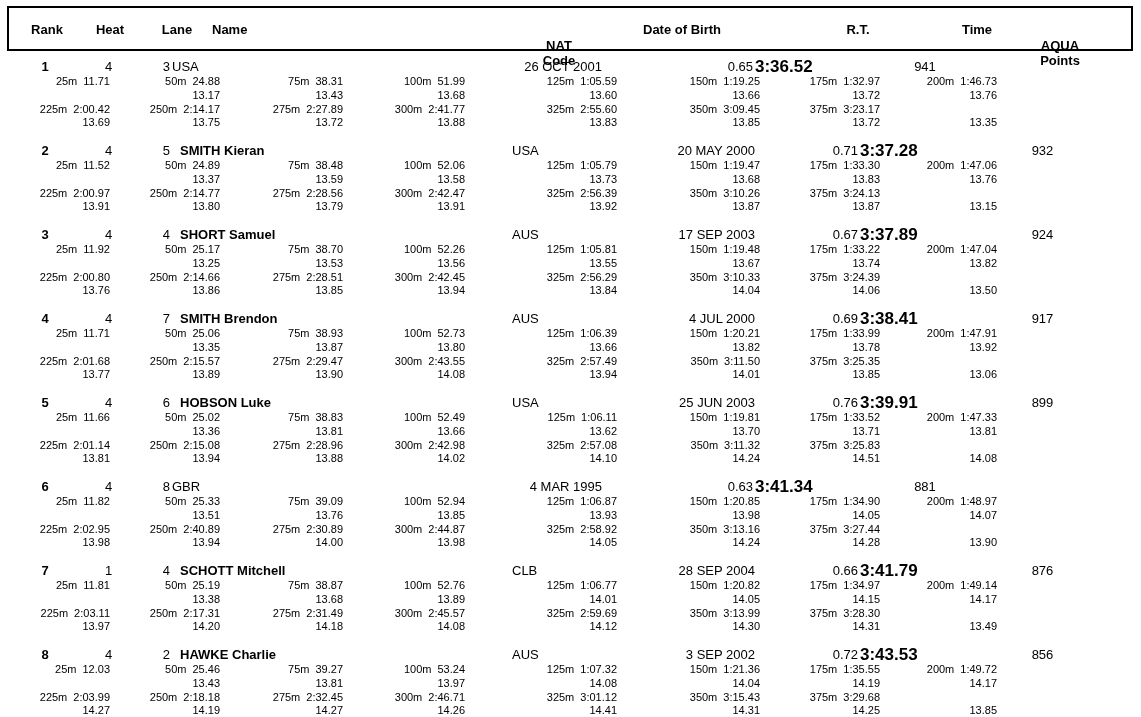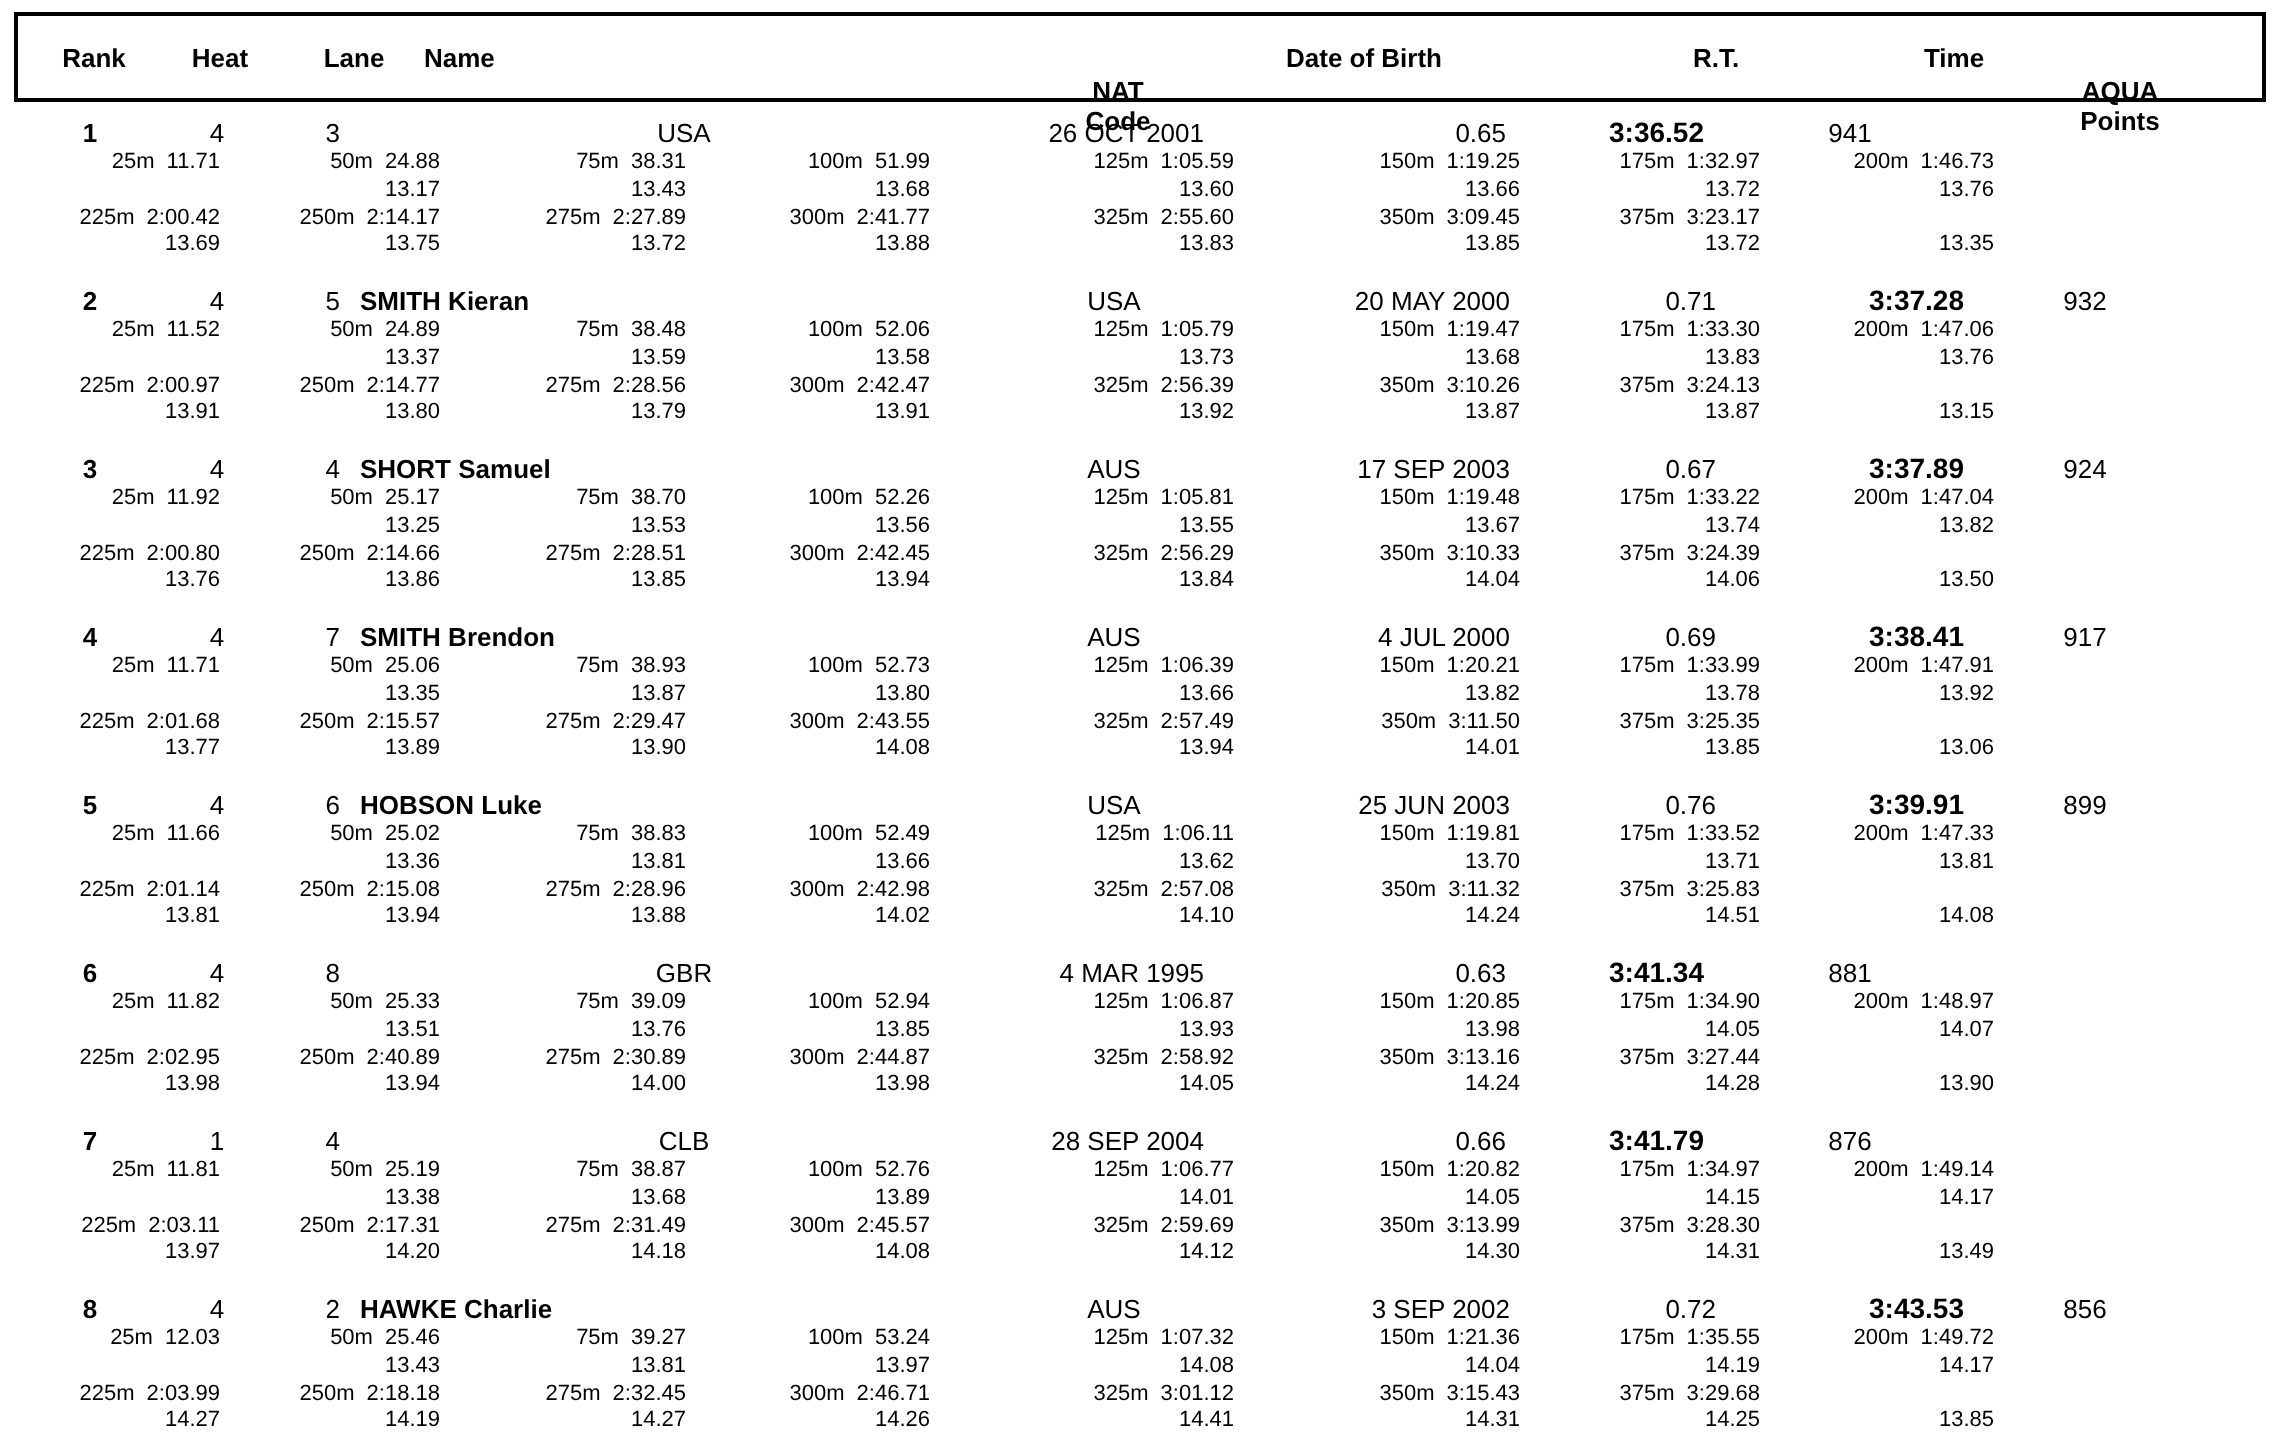--- a/index.html
+++ b/index.html
@@ -22,24 +22,24 @@
   .results { position:absolute; top:57px; left:10px; width:1121px; }
   .block { height:84px; box-sizing:border-box; padding-top:1px; }
   .main-row {
     display:grid; grid-template-columns:70px 57px 35px 340px 90px 153px 105px 130px 105px;
     height:17px; align-items:center; font-size:13px; line-height:17px;
   }
   .c-rank   { text-align:center; font-weight:bold; }
   .c-heat   { text-align:center; }
   .c-lane   { text-align:right; padding-right:2px; }
   .c-name   { text-align:left; padding-left:8px; font-weight:bold; box-sizing:border-box; }
-  .c-nat    { text-align:center; }
+  .c-nat    { }
   .c-dob    { text-align:right; }
   .c-rt     { text-align:right; padding-right:2px; box-sizing:border-box; }
-  .c-time   { text-align:right; padding-right:8px; font-weight:bold; font-size:14px; box-sizing:border-box; }
+  .c-time   { text-align:left; padding-right:8px; font-weight:bold; font-size:17px; box-sizing:border-box; }
   .c-points { text-align:center; }
   .split-row {
     display:grid; grid-template-columns:100px 110px 123px 122px 152px 143px 120px 117px;
     height:13.8px; font-size:11px; line-height:13.8px;
   }
   .scell { display:flex; justify-content:flex-end; align-items:center; gap:6px; white-space:nowrap; }
 </style>
 </head>
 <body>
 
@@ -828,20 +828,21 @@
             <span>13.90</span>
           </span>
         </div>
     </div>
 
     <div class="block">
       <div class="main-row">
         <span class="c-rank">7</span>
         <span class="c-heat">1</span>
         <span class="c-lane">4</span>
+        <span class="c-name">SCHOTT Mitchell</span>
         <span class="c-nat">CLB</span>
         <span class="c-dob">28 SEP 2004</span>
         <span class="c-rt">0.66</span>
         <span class="c-time">3:41.79</span>
         <span class="c-points">876</span>
       </div>
       <div class="split-row">
           <span class="scell">
             <span>25m</span>
             <span>11.81</span>

